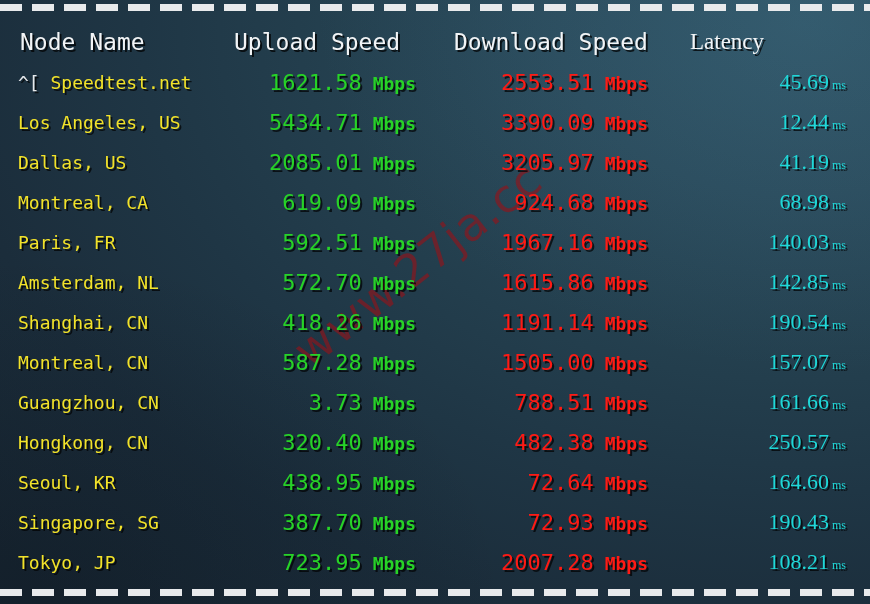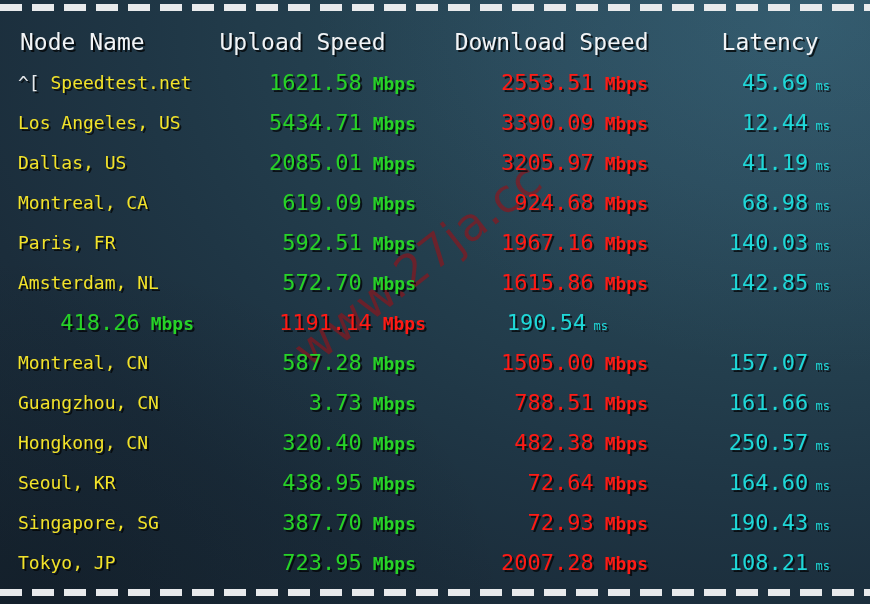--- a/index.html
+++ b/index.html
@@ -55,35 +55,34 @@
   .row {
     display: flex;
     height: 40px;
     align-items: center;
     white-space: pre;
   }
 
   .col-node   { width: 222px; text-align: left;  padding-left: 18px; box-sizing: border-box; }
   .col-up     { width: 212px; text-align: right; padding-right: 18px; box-sizing: border-box; }
   .col-down   { width: 232px; text-align: right; padding-right: 18px; box-sizing: border-box; }
-  .col-lat    { width: 204px; text-align: right; padding-right: 40px; box-sizing: border-box; }
+  .col-lat    { width: 204px; text-align: right; padding-right: 24px; box-sizing: border-box; font-family: Liberation Serif, serif; }
 
   
   .header .col-node { text-align: left; padding-left: 20px; }
   .header .col-up   { text-align: left; padding-left: 12px; }
   .header .col-down { text-align: left; padding-left: 20px; }
   .header .col-lat  { text-align: left; padding-left: 24px; }
 
   .header {
     height: 40px;
     color: #f2f4f6;
     font-size: 23px;
     letter-spacing: 0px;
     text-shadow: 2px 2px 0 rgba(0,0,0,0.75);
-    gap: 31px;
   }
 
   .node {
     color: #f2e229;
     font-size: 18px;
     text-shadow: 2px 2px 0 rgba(0,0,0,0.7);
   }
   .node .esc {
     color: #e6e9ec;
   }
@@ -144,21 +143,21 @@
       <div class="col-lat">Latency</div>
     </div>
 
     <div id="rows-container">
         <div class="row"><div class="col-node node"><span class="esc">^[ </span><span>Speedtest.net</span></div><div class="col-up upload"><span>1621.58</span><span class="unit"> Mbps</span></div><div class="col-down download"><span>2553.51</span><span class="unit"> Mbps</span></div><div class="col-lat latency"><span>45.69</span><span class="unit-ms"> ms</span></div></div>
         <div class="row"><div class="col-node node"><span>Los Angeles, US</span></div><div class="col-up upload"><span>5434.71</span><span class="unit"> Mbps</span></div><div class="col-down download"><span>3390.09</span><span class="unit"> Mbps</span></div><div class="col-lat latency"><span>12.44</span><span class="unit-ms"> ms</span></div></div>
         <div class="row"><div class="col-node node"><span>Dallas, US</span></div><div class="col-up upload"><span>2085.01</span><span class="unit"> Mbps</span></div><div class="col-down download"><span>3205.97</span><span class="unit"> Mbps</span></div><div class="col-lat latency"><span>41.19</span><span class="unit-ms"> ms</span></div></div>
         <div class="row"><div class="col-node node"><span>Montreal, CA</span></div><div class="col-up upload"><span>619.09</span><span class="unit"> Mbps</span></div><div class="col-down download"><span>924.68</span><span class="unit"> Mbps</span></div><div class="col-lat latency"><span>68.98</span><span class="unit-ms"> ms</span></div></div>
         <div class="row"><div class="col-node node"><span>Paris, FR</span></div><div class="col-up upload"><span>592.51</span><span class="unit"> Mbps</span></div><div class="col-down download"><span>1967.16</span><span class="unit"> Mbps</span></div><div class="col-lat latency"><span>140.03</span><span class="unit-ms"> ms</span></div></div>
         <div class="row"><div class="col-node node"><span>Amsterdam, NL</span></div><div class="col-up upload"><span>572.70</span><span class="unit"> Mbps</span></div><div class="col-down download"><span>1615.86</span><span class="unit"> Mbps</span></div><div class="col-lat latency"><span>142.85</span><span class="unit-ms"> ms</span></div></div>
-        <div class="row"><div class="col-up upload"><span>418.26</span><span class="unit"> Mbps</span></div><div class="col-down download"><span>1191.14</span><span class="unit"> Mbps</span></div><div class="col-lat latency"><span>190.54</span><span class="unit-ms"> ms</span></div></div>
+        <div class="row"><div class="col-node node"><span>Shanghai, CN</span></div><div class="col-up upload"><span>418.26</span><span class="unit"> Mbps</span></div><div class="col-down download"><span>1191.14</span><span class="unit"> Mbps</span></div><div class="col-lat latency"><span>190.54</span><span class="unit-ms"> ms</span></div></div>
         <div class="row"><div class="col-node node"><span>Montreal, CN</span></div><div class="col-up upload"><span>587.28</span><span class="unit"> Mbps</span></div><div class="col-down download"><span>1505.00</span><span class="unit"> Mbps</span></div><div class="col-lat latency"><span>157.07</span><span class="unit-ms"> ms</span></div></div>
         <div class="row"><div class="col-node node"><span>Guangzhou, CN</span></div><div class="col-up upload"><span>3.73</span><span class="unit"> Mbps</span></div><div class="col-down download"><span>788.51</span><span class="unit"> Mbps</span></div><div class="col-lat latency"><span>161.66</span><span class="unit-ms"> ms</span></div></div>
         <div class="row"><div class="col-node node"><span>Hongkong, CN</span></div><div class="col-up upload"><span>320.40</span><span class="unit"> Mbps</span></div><div class="col-down download"><span>482.38</span><span class="unit"> Mbps</span></div><div class="col-lat latency"><span>250.57</span><span class="unit-ms"> ms</span></div></div>
         <div class="row"><div class="col-node node"><span>Seoul, KR</span></div><div class="col-up upload"><span>438.95</span><span class="unit"> Mbps</span></div><div class="col-down download"><span>72.64</span><span class="unit"> Mbps</span></div><div class="col-lat latency"><span>164.60</span><span class="unit-ms"> ms</span></div></div>
         <div class="row"><div class="col-node node"><span>Singapore, SG</span></div><div class="col-up upload"><span>387.70</span><span class="unit"> Mbps</span></div><div class="col-down download"><span>72.93</span><span class="unit"> Mbps</span></div><div class="col-lat latency"><span>190.43</span><span class="unit-ms"> ms</span></div></div>
         <div class="row"><div class="col-node node"><span>Tokyo, JP</span></div><div class="col-up upload"><span>723.95</span><span class="unit"> Mbps</span></div><div class="col-down download"><span>2007.28</span><span class="unit"> Mbps</span></div><div class="col-lat latency"><span>108.21</span><span class="unit-ms"> ms</span></div></div>
       </div>
 
   </div>
 

